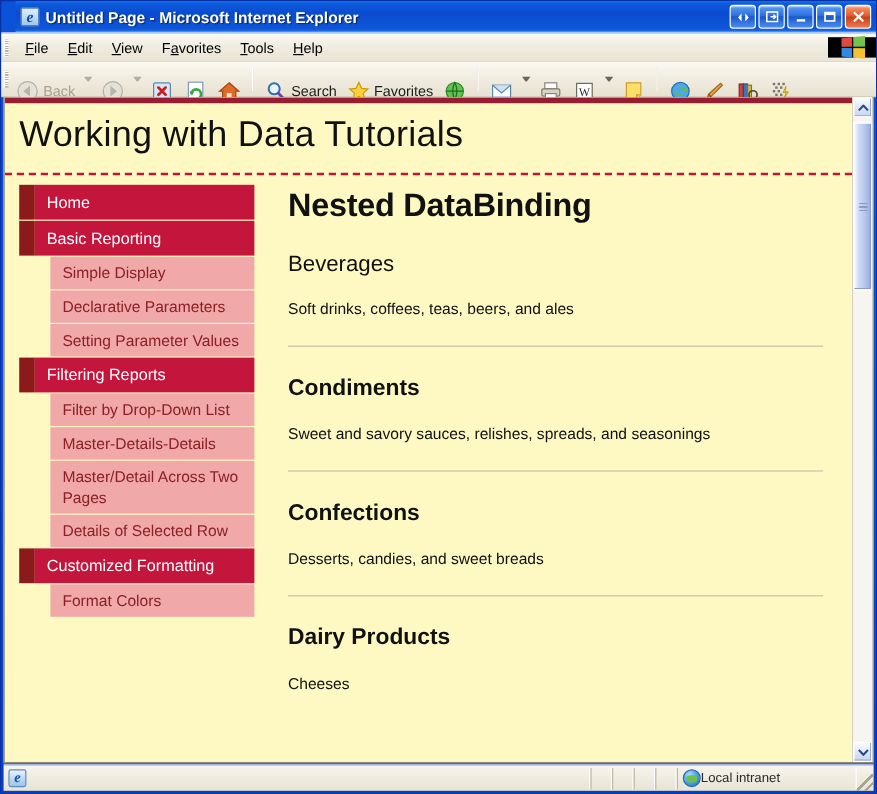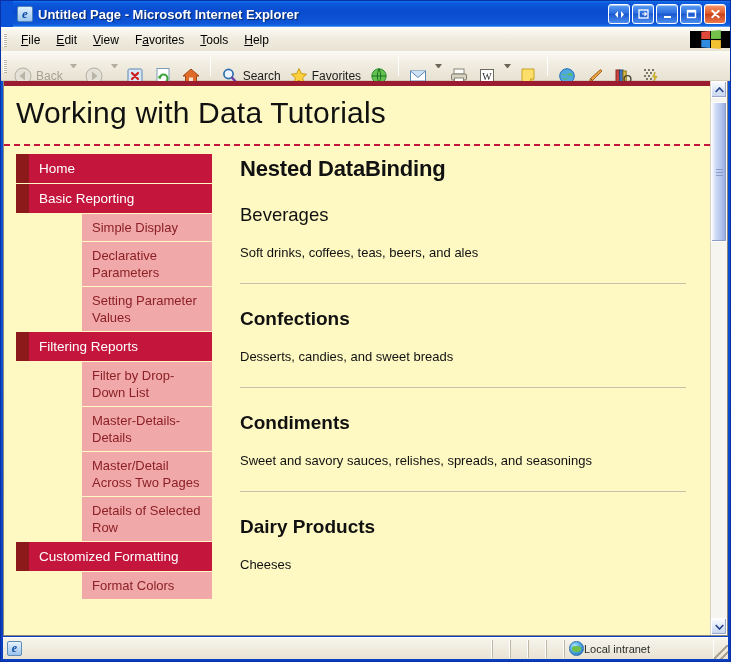--- a/index.html
+++ b/index.html
@@ -182,32 +182,32 @@
   }
   .nav-top{
     display:flex;align-items:stretch;margin-bottom:1px;
   }
   .nav-top .tab{flex:0 0 13px;background:#8C1A1A;}
   .nav-top .lbl{
     flex:1 1 auto;background:#C4163C;color:#fff;font-size:13.5px;
     padding:6px 8px 6px 10px;line-height:17px;
   }
   .nav-sub{
-    display:flex;align-items:center;margin-left:13px;margin-bottom:1px;gap:40px;
+    display:flex;align-items:center;margin-left:13px;margin-bottom:1px;
   }
   .nav-sub .tab{flex:0 0 13px;background:#8C1A1A;}
   .nav-sub .lbl{
     flex:1 1 auto;background:#F0A8A8;color:#8C2026;font-size:13px;
     padding:5px 8px 5px 10px;line-height:17px;
   }
 
   
   #content{flex:1 1 auto;padding:10px 24px 0 28px;min-width:0;}
   #content h1{
-    margin:0 0 22px 0;font-size:22px;font-weight:bold;color:#111;letter-spacing:-.2px;
+    margin:0 0 22px 0;font-size:27px;font-weight:bold;color:#111;letter-spacing:-.2px;
   }
   .sect h2{
     margin:0 0 18px 0;font-size:18.5px;font-weight:normal;color:#111;
   }
   .sect h2.bold{font-weight:bold;font-size:19px;}
   .sect p{margin:0 0 22px 0;font-size:13px;color:#111;line-height:17px;}
   .sect hr{
     border:0;border-top:1px solid #C8C0A8;margin:0 0 24px 0;
   }
 
@@ -564,28 +564,28 @@
         <div id="content">
           <h1>Nested DataBinding</h1>
 
           <div class="sect">
             <h2>Beverages</h2>
             <p>Soft drinks, coffees, teas, beers, and ales</p>
             <hr>
           </div>
 
           <div class="sect">
+            <h2 class="bold">Condiments</h2>
+            <p>Sweet and savory sauces, relishes, spreads, and seasonings</p>
+            <hr>
+          </div>
+
+          <div class="sect">
             <h2 class="bold">Confections</h2>
             <p>Desserts, candies, and sweet breads</p>
-            <hr>
-          </div>
-
-          <div class="sect">
-            <h2 class="bold">Condiments</h2>
-            <p>Sweet and savory sauces, relishes, spreads, and seasonings</p>
             <hr>
           </div>
 
           <div class="sect">
             <h2 class="bold">Dairy Products</h2>
             <p>Cheeses</p>
           </div>
         </div>
 
       </div>

